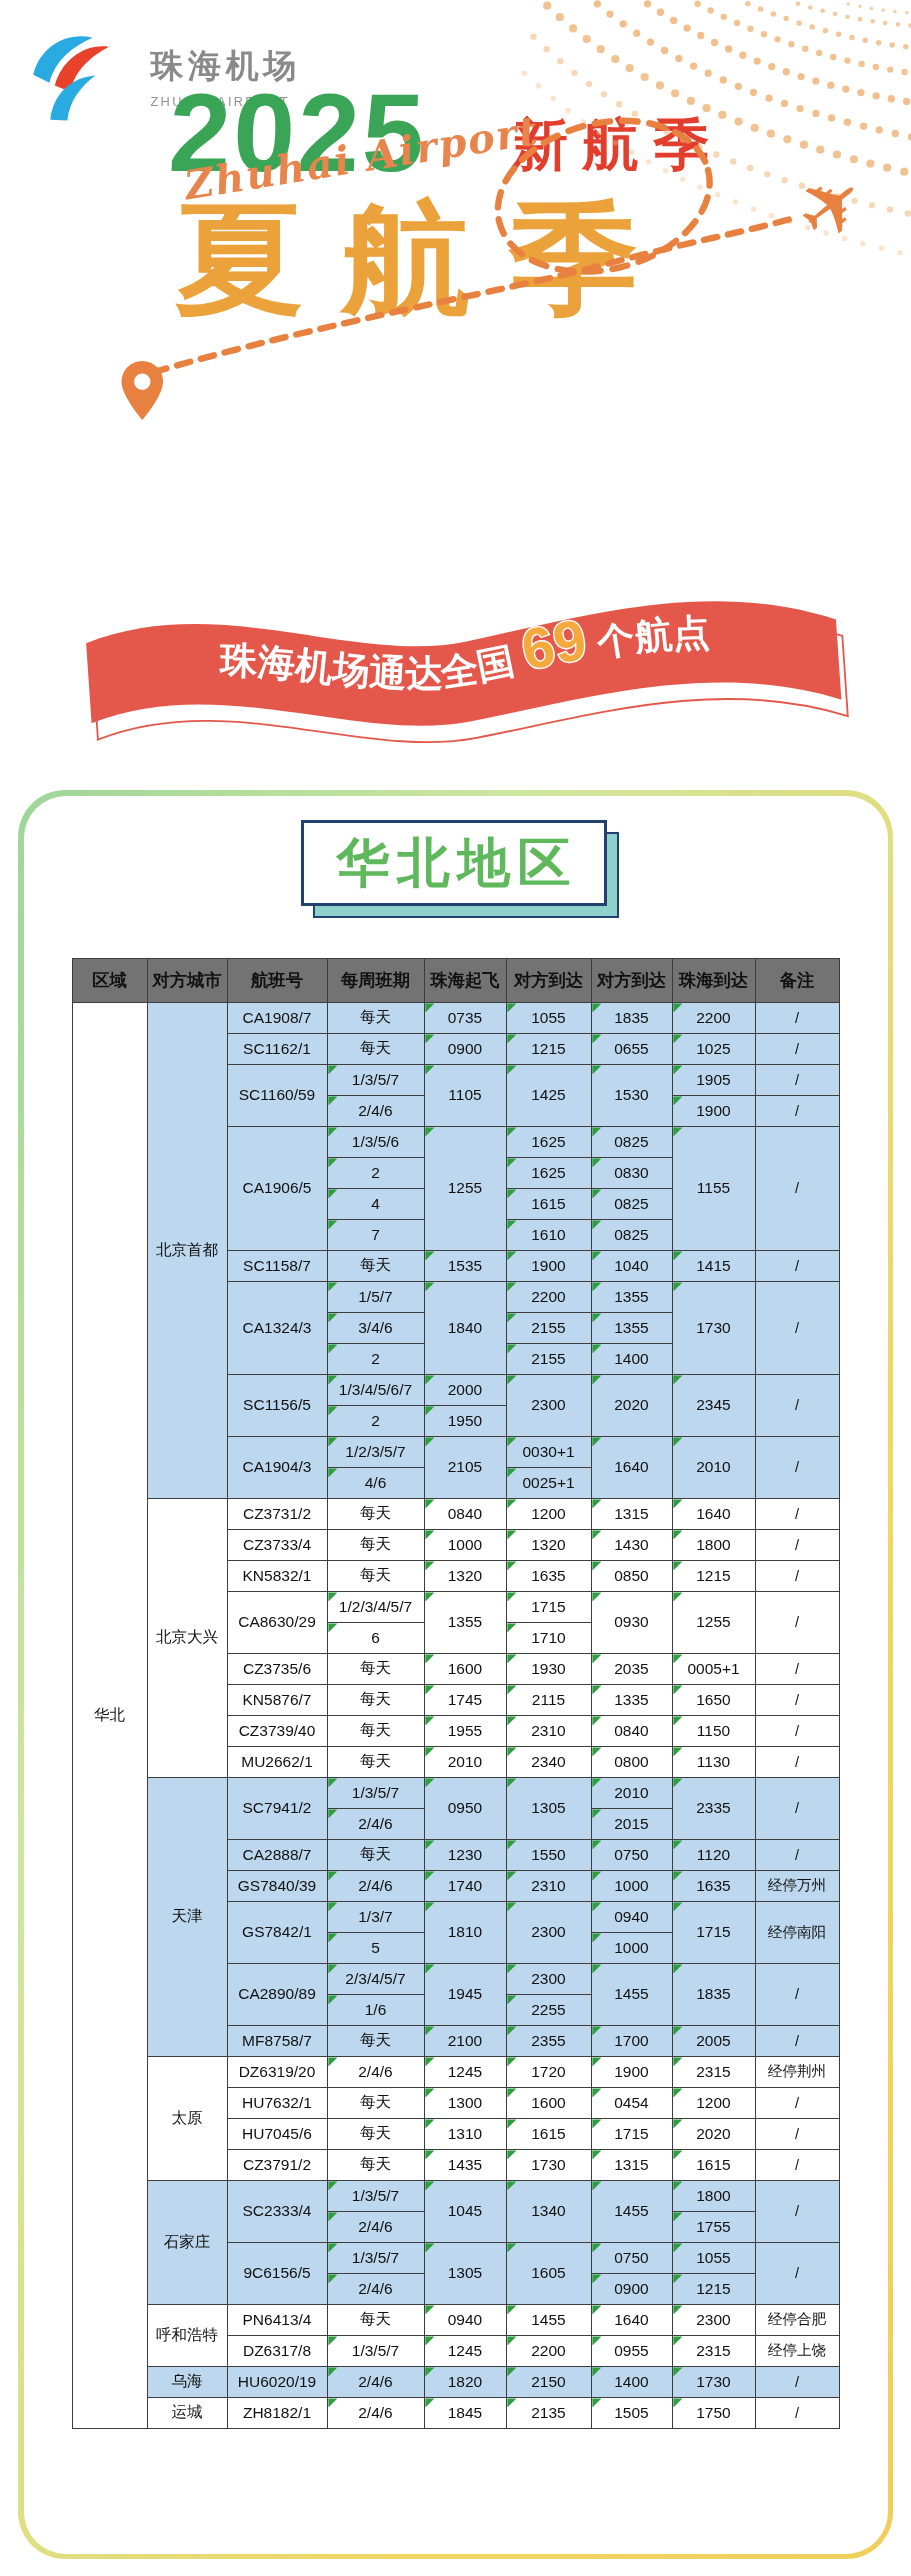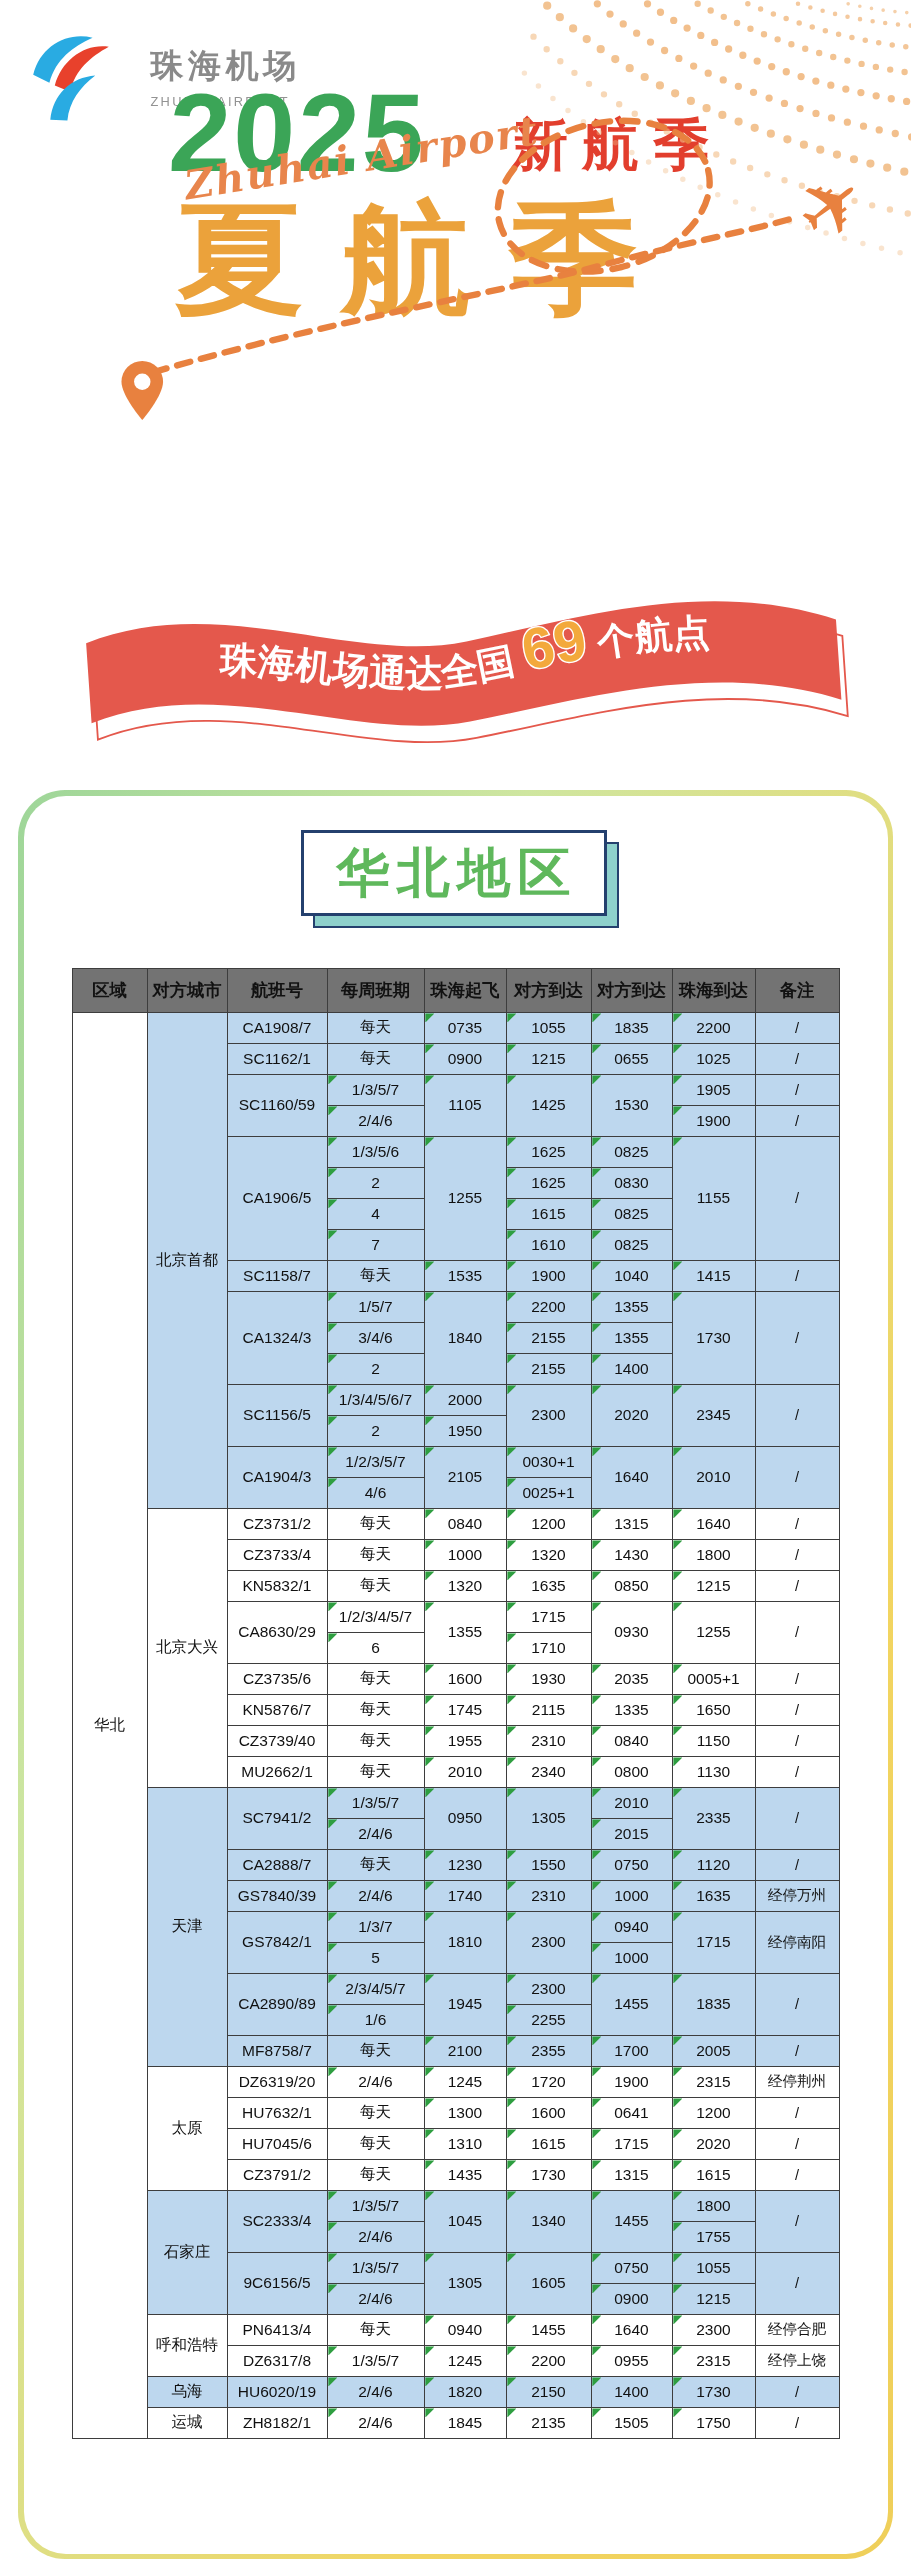--- a/index.html
+++ b/index.html
@@ -25,21 +25,21 @@
   .hero-decor { position:absolute; left:0; top:0; width:912px; height:584px; }
 
   .ribbon-wrap { position:absolute; left:80px; top:585px; width:773px; height:182px; }
 
   
   .card { position:absolute; left:18px; top:790px; width:875px; height:1769px;
           border-radius:47px; padding:5.5px;
           background:linear-gradient(115deg,#9ed699 0%,#cfe6a0 30%,#f2d561 72%,#efcf5a 100%); }
   .card-inner { width:100%; height:100%; background:#fff; border-radius:42px; padding-top:22px; }
 
-  .badge { position:relative; width:310px; height:91px; margin:12px auto;text-align:center; }
+  .badge { position:relative; width:310px; height:91px; margin:2px auto;text-align:center; }
   .badge-shadow { position:absolute; left:12.8px; top:12.8px; width:306px; height:86px;
           background:#8ED1CC; border:2.7px solid #24406E; }
   .badge-face { position:absolute; left:0; top:0; width:306px; height:86px; background:#fff;
           border:3.6px solid #24406E; display:flex; align-items:center; justify-content:center; }
   .badge-face span { font-size:53px; font-weight:900; color:#5FB85C; letter-spacing:7.3px;
           text-indent:7.3px; line-height:1; }
 
   table { border-collapse:collapse; margin:47px auto 0; table-layout:fixed; }
   th, td { border:1.8px solid #3d3d3d; text-align:center; vertical-align:middle;
           font-family:"Liberation Sans", sans-serif; color:#111; overflow:hidden; }
@@ -413,21 +413,21 @@
               <td class="bg-white tri">1720</td>
               <td class="bg-white tri">1900</td>
               <td class="bg-white tri">2315</td>
               <td class="bg-white remark">经停荆州</td>
             </tr>
             <tr>
               <td class="bg-white">HU7632/1</td>
               <td class="bg-white">每天</td>
               <td class="bg-white tri">1300</td>
               <td class="bg-white tri">1600</td>
-              <td class="bg-white tri">0641</td>
+              <td class="bg-white tri">0454</td>
               <td class="bg-white tri">1200</td>
               <td class="bg-white remark">/</td>
             </tr>
             <tr>
               <td class="bg-white">HU7045/6</td>
               <td class="bg-white">每天</td>
               <td class="bg-white tri">1310</td>
               <td class="bg-white tri">1615</td>
               <td class="bg-white tri">1715</td>
               <td class="bg-white tri">2020</td>

